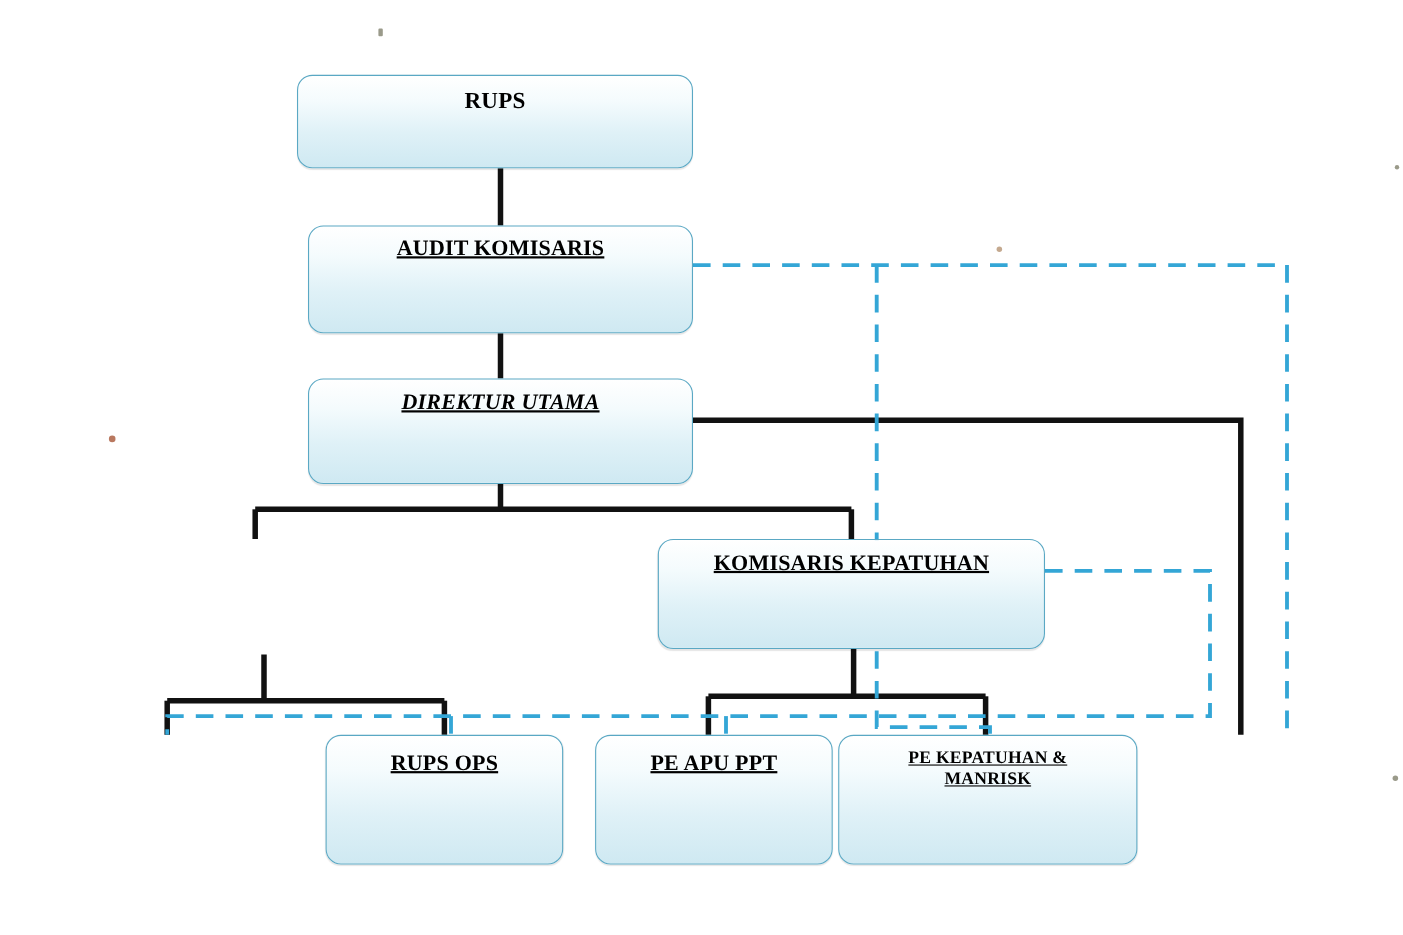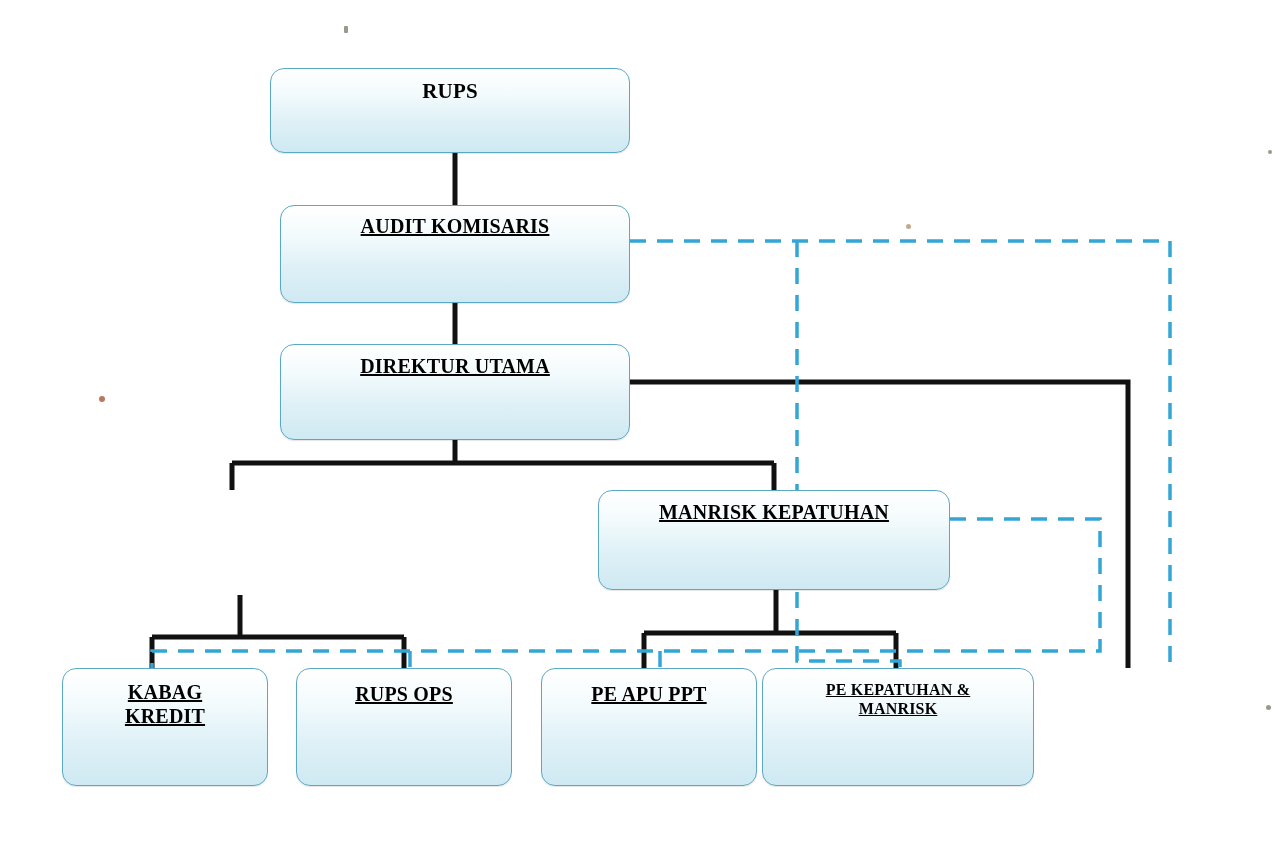--- a/index.html
+++ b/index.html
@@ -100,33 +100,29 @@
   </svg>
 
   <div class="node no-underline" style="left:270px; top:68px; width:360px; height:85px;">
     <span class="label" style="font-size:21px; padding-top:10px;">RUPS</span>
   </div>
 
   <div class="node" style="left:280px; top:205px; width:350px; height:98px;">
     <span class="label" style="font-size:20px; padding-top:9px;">AUDIT KOMISARIS</span>
   </div>
 
-  <div class="node" style="left:280px; top:344px; width:350px; height:96px;">
+  <div class="node" style="left:280px; top:344px; width:350px; height:96px;font-style:italic;">
     <span class="label" style="font-size:20px; padding-top:10px;">DIREKTUR UTAMA</span>
   </div>
 
 
   <div class="node" style="left:598px; top:490px; width:352px; height:100px;">
-    <span class="label" style="font-size:20px; padding-top:10px;">MANRISK KEPATUHAN</span>
+    <span class="label" style="font-size:20px; padding-top:10px;">KOMISARIS KEPATUHAN</span>
   </div>
 
-  <div class="node" style="left:62px; top:668px; width:206px; height:118px;">
-    <span class="label" style="font-size:20px; padding-top:12px; white-space:pre-line;">KABAG
-KREDIT</span>
-  </div>
 
   <div class="node" style="left:296px; top:668px; width:216px; height:118px;">
     <span class="label" style="font-size:20px; padding-top:14px;">RUPS OPS</span>
   </div>
 
   <div class="node" style="left:541px; top:668px; width:216px; height:118px;">
     <span class="label" style="font-size:20px; padding-top:14px;">PE APU PPT</span>
   </div>
 
   <div class="node" style="left:762px; top:668px; width:272px; height:118px;">

